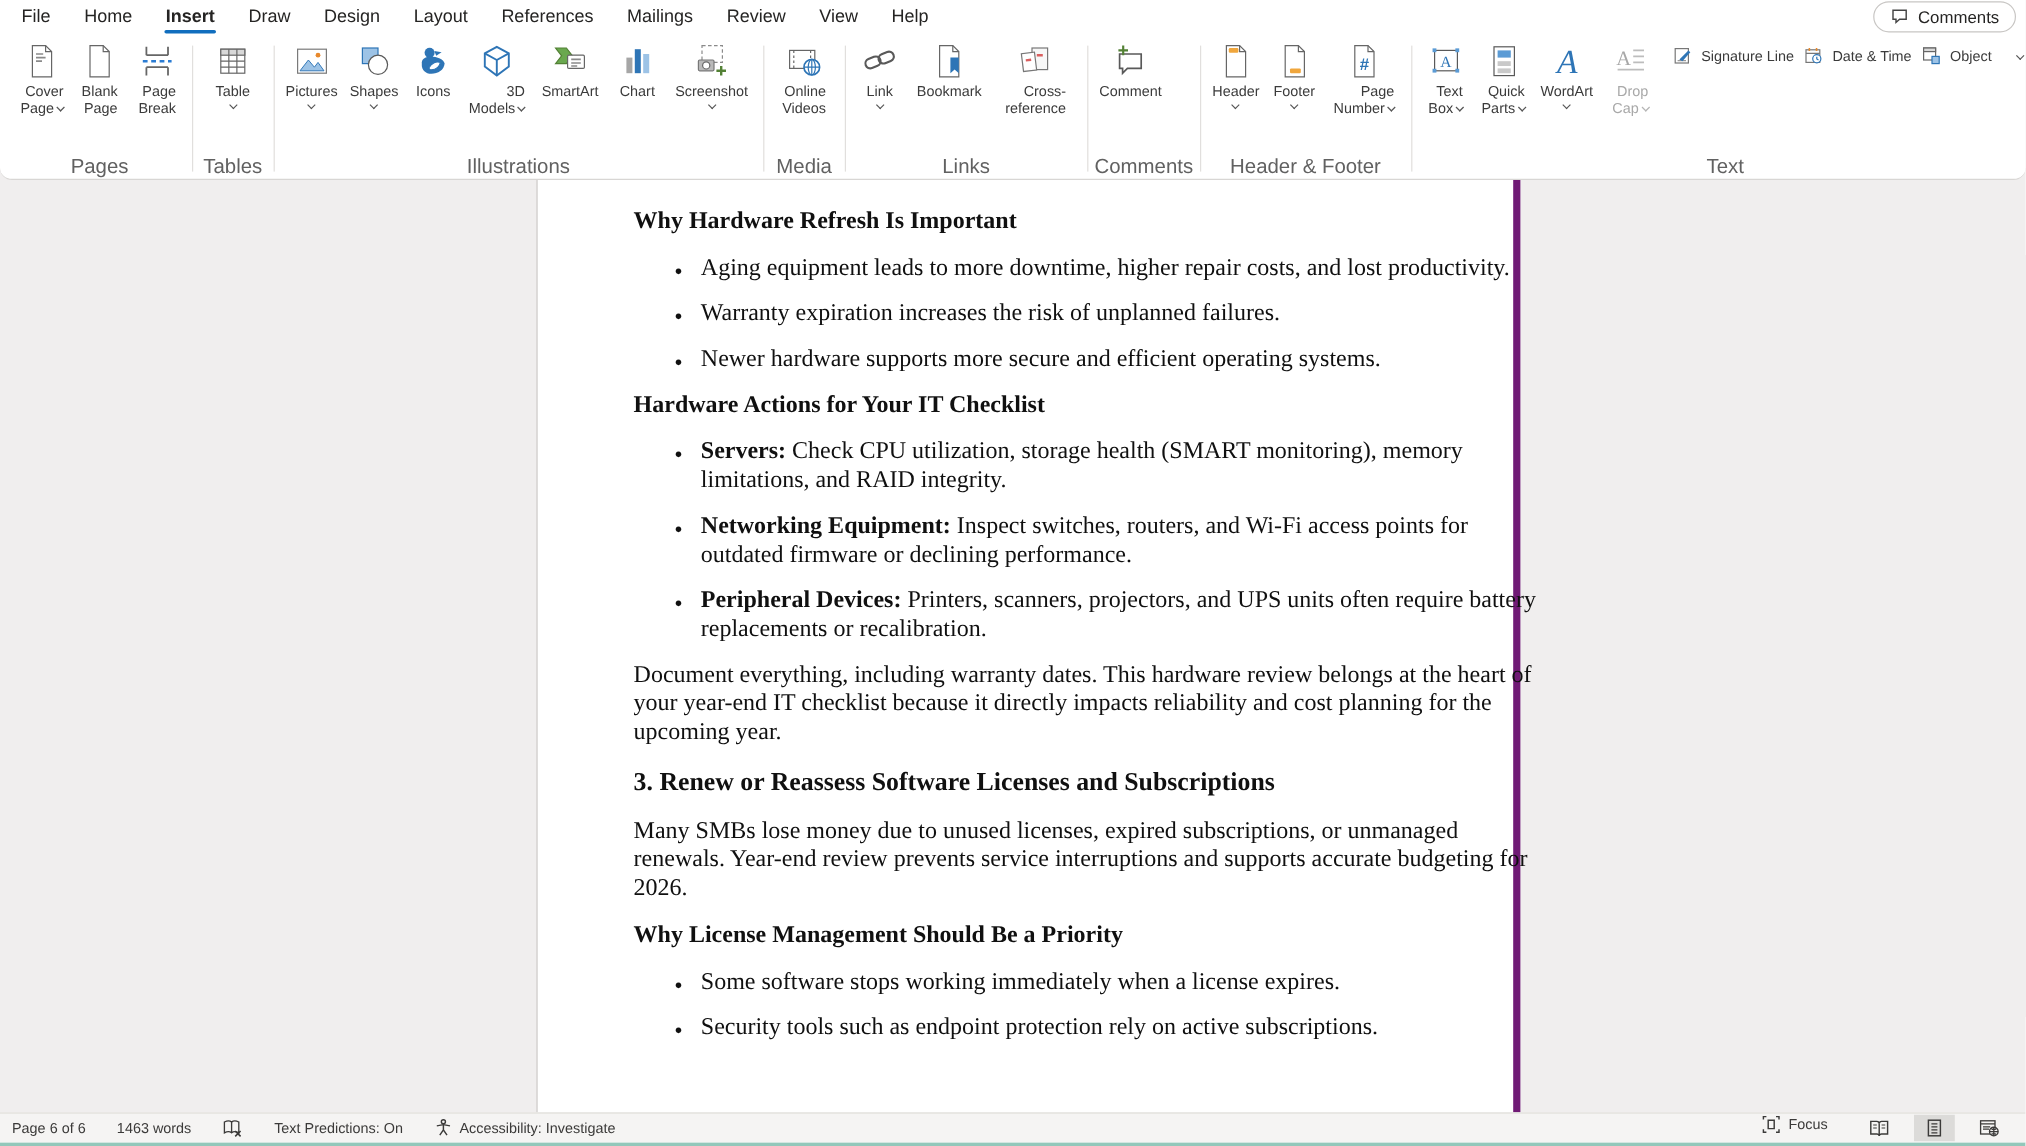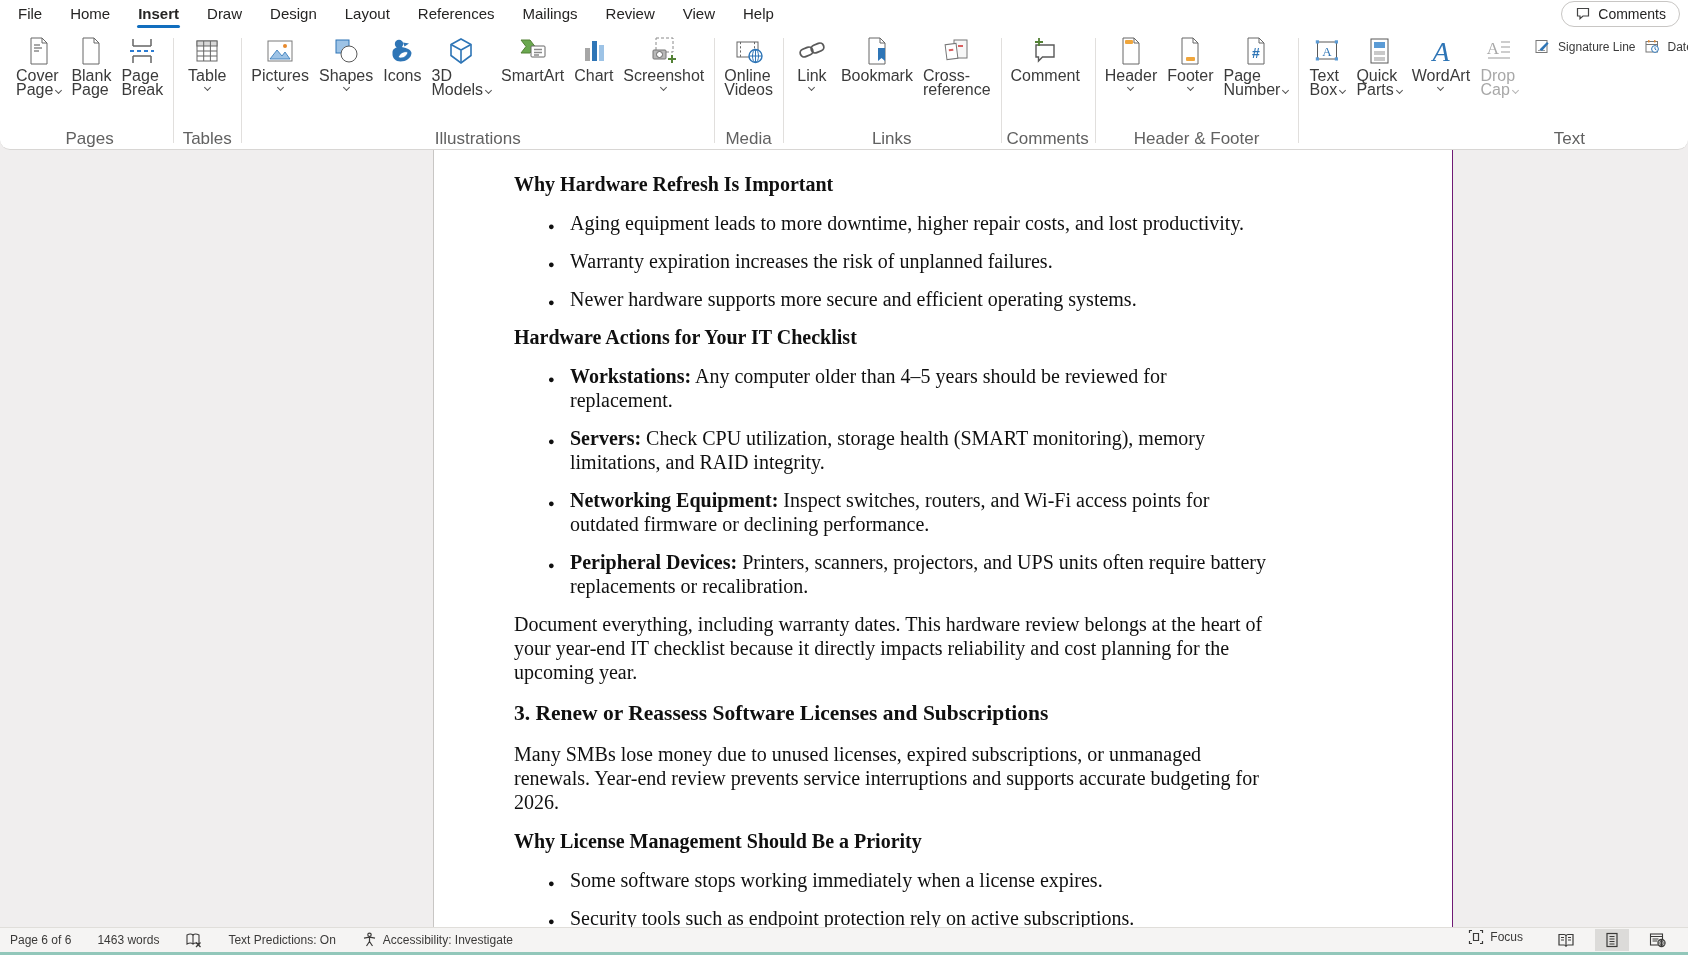--- a/index.html
+++ b/index.html
@@ -15,33 +15,33 @@
   .comments-top { position:absolute; right:8px; top:1px; height:26px; display:flex; align-items:center; gap:7px; border:1px solid #c8c6c4; border-radius:14px; padding:0 13px; font-size:14px; color:#252423; background:#fff; }
 
   
   .ribbon { height:122px; background:#fff; display:flex; align-items:stretch; padding:2px 0 0 6px; flex:none; position:relative; z-index:3; border-radius:0 0 10px 10px; border-bottom:1px solid #d8d6d4; }
   .rgroup { display:flex; flex-direction:column; padding:0 6px; position:relative; }
   .rgroup + .rgroup::before { content:""; position:absolute; left:0; top:8px; bottom:6px; width:1px; background:#e1dfdd; }
   .rbtns { flex:1; display:flex; align-items:flex-start; gap:2px; }
   .rbtn { display:flex; flex-direction:column; align-items:center; padding:5px 4px 0; min-width:46px; border-radius:4px; }
   .ricon { width:32px; height:32px; display:block; margin-bottom:2px; }
   .ricon svg { width:32px; height:32px; display:block; }
-  .rlbl { font-size:16px; color:#3b3b3b; text-align:left; line-height:14px; white-space:nowrap; }
+  .rlbl { font-size:12px; color:#3b3b3b; text-align:right; line-height:14px; white-space:nowrap; }
   .chev { display:inline-block; width:5px; height:5px; border-right:1.4px solid #555; border-bottom:1.4px solid #555; transform:rotate(45deg); margin-left:3px; vertical-align:2px; }
   .chev.below { display:block; margin:2px auto 0; }
   .rlabel { height:18px; font-size:17px; color:#616161; text-align:center; line-height:15px; flex:none; white-space:nowrap; }
   .disabled .rlbl { color:#a8a8a8; }
   .disabled .chev { border-color:#b5b5b5; }
   .rstack { display:flex; flex-direction:row; gap:8px; padding:8px 8px 0 10px; }
   .sbtn { display:flex; align-items:center; gap:7px; font-size:12px; color:#3b3b3b; white-space:nowrap; }
   .sbtn svg { width:17px; height:17px; display:block; }.min56{min-width:56px}.min62{min-width:62px}.min66{min-width:66px}.min74{min-width:74px}
 
   
   .canvas { flex:1; background:#f0eeee; position:relative; overflow:hidden; margin-top:-10px; padding-top:10px; z-index:1; }
-  .page { position:absolute; left:433px; top:10px; width:1020px; bottom:-10px; background:#fff; border-left:1px solid #c8c6c4; border-right:1px solid #701a75; }
+  .page { position:absolute; left:447px; top:10px; width:820px; bottom:-10px; background:#fff; border-left:1px solid #c8c6c4; border-right:6px solid #701a75; }
   .doc { padding:22px 0 0 80px; width:835px; font-family:"Liberation Serif", serif; font-size:20px; color:#101010; line-height:24px; }
   .doc h3 { font-size:20px; font-weight:700; margin:0 0 15px; }
   .doc .h2 { font-size:21.5px; line-height:28px; font-weight:700; margin:0 0 15px; }
   .doc p { margin:0 0 15px; }
   .doc ul { list-style:none; margin:0 0 6px; padding-left:56px; }
   .doc li { margin:0 0 14px; position:relative; }
   .doc li::before { content:"●"; position:absolute; left:-22px; top:3px; font-size:11px; color:#101010; }
   .b { font-weight:700; }
   .edu { text-decoration-style:double; text-decoration-color:#3a7ac0; text-decoration-thickness:3px; text-underline-offset:2px; }
 
@@ -414,21 +414,20 @@
 
         <h3>Why Hardware Refresh Is Important</h3>
         <ul>
           <li>Aging equipment leads to more downtime, higher repair costs, and lost productivity.</li>
           <li>Warranty expiration increases the risk of unplanned failures.</li>
           <li>Newer hardware supports more secure and efficient operating systems.</li>
         </ul>
 
         <h3>Hardware Actions for Your IT Checklist</h3>
         <ul>
-          <li><span class="b">Workstations:</span><span> Any computer older than 4–5 years should be reviewed for replacement.</span></li>
           <li><span class="b">Servers:</span><span> Check CPU utilization, storage health (SMART monitoring), memory limitations, and RAID integrity.</span></li>
           <li><span class="b">Networking Equipment:</span><span> Inspect switches, routers, and Wi-Fi access points for outdated firmware or </span><span class="edu">declining</span><span> performance.</span></li>
           <li><span class="b">Peripheral Devices:</span><span> Printers, scanners, projectors, and UPS units often require battery replacements or recalibration.</span></li>
         </ul>
 
         <p><span>Document everything, including warranty dates. This hardware review belongs </span><span class="edu">at</span><span> the heart of your year-end IT checklist because it directly impacts reliability and cost planning for the upcoming year.</span></p>
 
         <p class="h2">3. Renew or Reassess Software Licenses and Subscriptions</p>
 
         <p>Many SMBs lose money due to unused licenses, expired subscriptions, or unmanaged renewals. Year-end review prevents service interruptions and supports accurate budgeting for 2026.</p>

